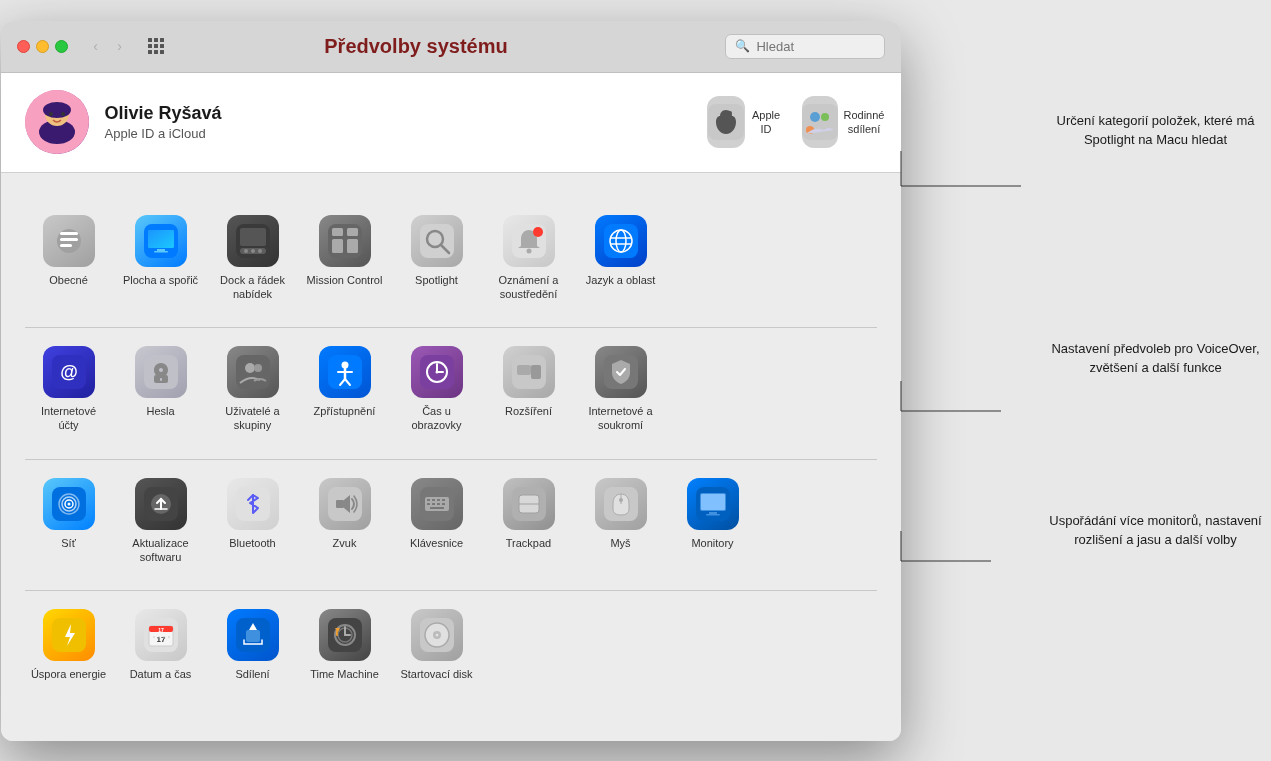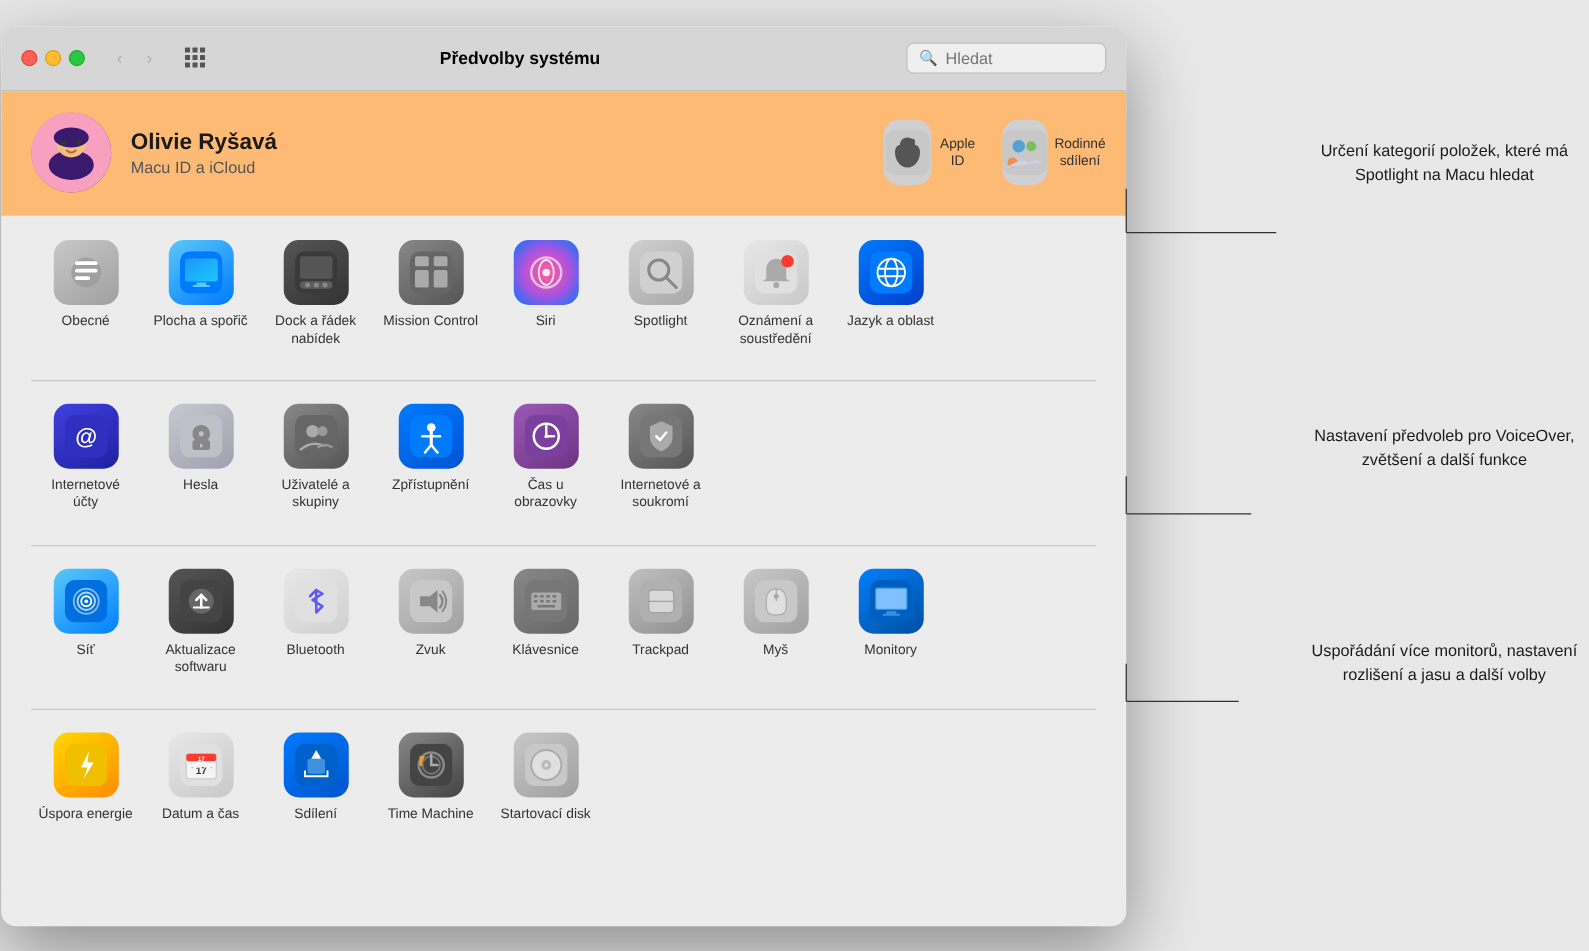--- a/index.html
+++ b/index.html
@@ -81,23 +81,23 @@
     }
     .grid-dot {
       width: 4px;
       height: 4px;
       background: #555;
       border-radius: 0.5px;
     }
     .title-text {
       flex: 1;
       text-align: center;
-      font-size: 14px;
+      font-size: 20px;
       font-weight: 600;
-      color: #000000;
+      color: #7f1d1d;
       margin-left: -60px;
     }
     .search-box {
       display: flex;
       align-items: center;
       background: rgba(255,255,255,0.6);
       border: 1px solid #c0c0c0;
       border-radius: 6px;
       padding: 4px 10px;
       gap: 6px;
@@ -111,21 +111,21 @@
       background: transparent;
       border: none;
       outline: none;
       font-size: 13px;
       color: #333;
       width: 100%;
     }
     
     .user-section {
       height: 100px;
-      background: #fdba74;
+      background: #ffffff;
       display: flex;
       align-items: center;
       padding: 16px 24px;
       border-bottom: 1px solid #d0d0d0;
       flex-shrink: 0;
     }
     .avatar {
       width: 64px;
       height: 64px;
       border-radius: 50%;
@@ -176,21 +176,21 @@
     .user-action-label {
       font-size: 11px;
       color: #333;
       text-align: center;
       line-height: 1.3;
     }
     
     .prefs-content {
       flex: 1;
       overflow-y: auto;
-      padding: 9px 24px;
+      padding: 32px 24px;
       background: #ececec;
     }
     .prefs-section {
       margin-bottom: 16px;
     }
     .prefs-grid {
       display: flex;
       flex-wrap: wrap;
       gap: 4px;
     }
@@ -327,21 +327,21 @@
           <ellipse cx="32" cy="42" rx="18" ry="12" fill="#3a1a6e"></ellipse>
           <circle cx="32" cy="24" r="12" fill="#f0c080"></circle>
           <ellipse cx="32" cy="20" rx="14" ry="8" fill="#3a1a6e"></ellipse>
           <circle cx="26" cy="24" r="2" fill="#333"></circle>
           <circle cx="38" cy="24" r="2" fill="#333"></circle>
           <path d="M28 30 Q32 34 36 30" stroke="#c06040" stroke-width="1.5" fill="none"></path>
         </svg>
       </div>
       <div class="user-info">
         <div class="user-name">Olivie Ryšavá</div>
-        <div class="user-subtitle">Macu ID a iCloud</div>
+        <div class="user-subtitle">Apple ID a iCloud</div>
       </div>
       <div class="user-actions">
 
         <div class="user-action-item">
           <div class="user-action-icon">
             <svg width="36" height="36" viewBox="0 0 36 36">
               <rect width="36" height="36" rx="8" fill="#c8c8c8"></rect>
               <path d="M18 6 C14 6 12 9 12 12 C10 12 8 14 8 18 C8 24 12 30 18 30 C24 30 28 24 28 18 C28 14 26 12 24 12 C24 9 22 6 18 6Z" fill="#555"></path>
               <circle cx="22" cy="9" r="2" fill="#555"></circle>
             </svg>
@@ -421,30 +421,20 @@
                 <rect width="34" height="34" rx="8" fill="#666"></rect>
                 <rect x="4" y="4" width="11" height="8" rx="1.5" fill="#aaa"></rect>
                 <rect x="19" y="4" width="11" height="8" rx="1.5" fill="#aaa"></rect>
                 <rect x="4" y="15" width="11" height="14" rx="1.5" fill="#aaa"></rect>
                 <rect x="19" y="15" width="11" height="14" rx="1.5" fill="#aaa"></rect>
               </svg>
             </div>
             <div class="pref-label">Mission Control</div>
           </div>
 
-          <div class="pref-item">
-            <div class="pref-icon" style="background: radial-gradient(circle, #ff6090 0%, #af52de 50%, #007aff 100%);">
-              <svg width="34" height="34" viewBox="0 0 34 34">
-                <circle cx="17" cy="17" r="12" fill="none" stroke="rgba(255,255,255,0.6)" stroke-width="2"></circle>
-                <ellipse cx="17" cy="17" rx="6" ry="10" fill="none" stroke="rgba(255,255,255,0.8)" stroke-width="1.5"></ellipse>
-                <circle cx="17" cy="17" r="3" fill="white" opacity="0.9"></circle>
-              </svg>
-            </div>
-            <div class="pref-label">Siri</div>
-          </div>
 
           <div class="pref-item">
             <div class="pref-icon icon-spotlight">
               <svg width="34" height="34" viewBox="0 0 34 34">
                 <rect width="34" height="34" rx="8" fill="#d0d0d0"></rect>
                 <circle cx="15" cy="15" r="8" fill="none" stroke="#888" stroke-width="2.5"></circle>
                 <line x1="21" y1="21" x2="29" y2="29" stroke="#888" stroke-width="2.5" stroke-linecap="round"></line>
               </svg>
             </div>
             <div class="pref-label">Spotlight</div>
@@ -537,20 +527,31 @@
                 <rect width="34" height="34" rx="8" fill="#7b3fa0"></rect>
                 <circle cx="17" cy="17" r="10" fill="none" stroke="white" stroke-width="2"></circle>
                 <line x1="17" y1="9" x2="17" y2="17" stroke="white" stroke-width="2" stroke-linecap="round"></line>
                 <line x1="17" y1="17" x2="23" y2="17" stroke="white" stroke-width="2" stroke-linecap="round"></line>
                 <circle cx="17" cy="17" r="1.5" fill="white"></circle>
               </svg>
             </div>
             <div class="pref-label">Čas u obrazovky</div>
           </div>
 
+          <div class="pref-item">
+            <div class="pref-icon icon-extensions">
+              <svg width="34" height="34" viewBox="0 0 34 34">
+                <rect width="34" height="34" rx="8" fill="#c8c8c8"></rect>
+                <rect x="5" y="10" width="14" height="10" rx="2" fill="#aaa"></rect>
+                <rect x="15" y="13" width="6" height="4" rx="2" fill="#aaa"></rect>
+                <rect x="19" y="10" width="10" height="14" rx="2" fill="#999"></rect>
+              </svg>
+            </div>
+            <div class="pref-label">Rozšíření</div>
+          </div>
 
           <div class="pref-item">
             <div class="pref-icon icon-security">
               <svg width="34" height="34" viewBox="0 0 34 34">
                 <rect width="34" height="34" rx="8" fill="#777"></rect>
                 <path d="M17 5 L8 9 L8 18 C8 23 12 27 17 29 C22 27 26 23 26 18 L26 9 Z" fill="#aaa"></path>
                 <path d="M13 17 L16 20 L21 14" stroke="white" stroke-width="2" stroke-linecap="round" stroke-linejoin="round" fill="none"></path>
               </svg>
             </div>
             <div class="pref-label">Internetové a soukromí</div>

